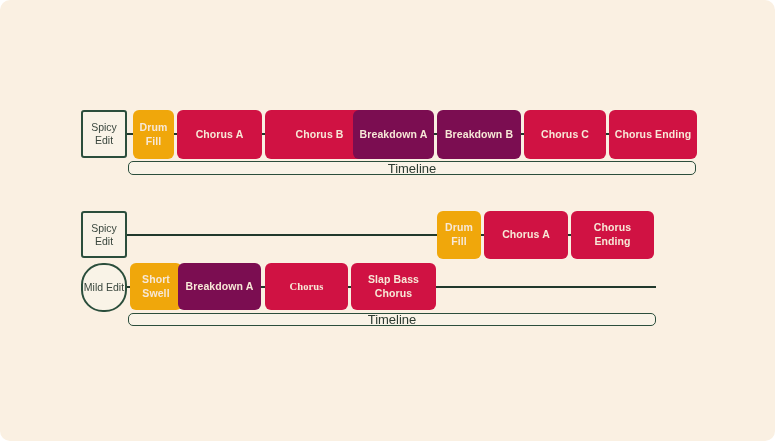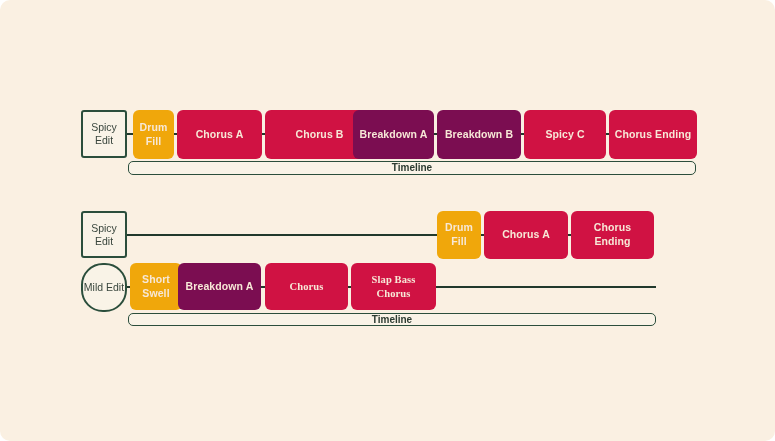--- a/index.html
+++ b/index.html
@@ -69,34 +69,34 @@
   .s2{top:211px;height:48px;}
   .s2b0{left:437px;width:44px;}
   .s2b1{left:484px;width:84px;}
   .s2b2{left:571px;width:83px;}
 
   
   .m{top:263px;height:47px;}
   .mb0{left:130px;width:52px;}
   .mb1{left:178px;width:83px;}
   .mb2{left:265px;width:83px;font-family:Liberation Serif, serif;}
-  .mb3{left:351px;width:85px;font-family:Liberation Serif, serif;}
+  .mb3{left:351px;width:85px;}
 
   
   .timeline{
     position:absolute;
     box-sizing:border-box;
     border:1.5px solid var(--green,#2B4E3C);
     border-radius:5px;
     background:var(--box-bg,#F9F3E7);
     display:flex;align-items:center;justify-content:center;
     z-index:2;
   }
   .timeline span{
-    font-size:10px;font-weight:700;
+    font-size:13px;font-weight:400;
     color:var(--timeline-text,#2C3B31);
     line-height:1;
   }
   .timeline1{left:128px;top:161px;width:568px;height:14px;}
   .timeline2{left:128px;top:313px;width:528px;height:13px;}
 </style>
 </head>
 <body>
 
 <div class="card">
@@ -116,21 +116,21 @@
   <div class="block red s1 s1b2">
     <span>Chorus B</span>
   </div>
   <div class="block purple s1 s1b3">
     <span>Breakdown A</span>
   </div>
   <div class="block purple s1 s1b4">
     <span>Breakdown B</span>
   </div>
   <div class="block red s1 s1b5">
-    <span>Spicy C</span>
+    <span>Chorus C</span>
   </div>
   <div class="block red s1 s1b6">
     <span>Chorus Ending</span>
   </div>
 
   <div class="timeline timeline1">
     <span>Timeline</span>
   </div>
 
   <div class="hline hline2"></div>

